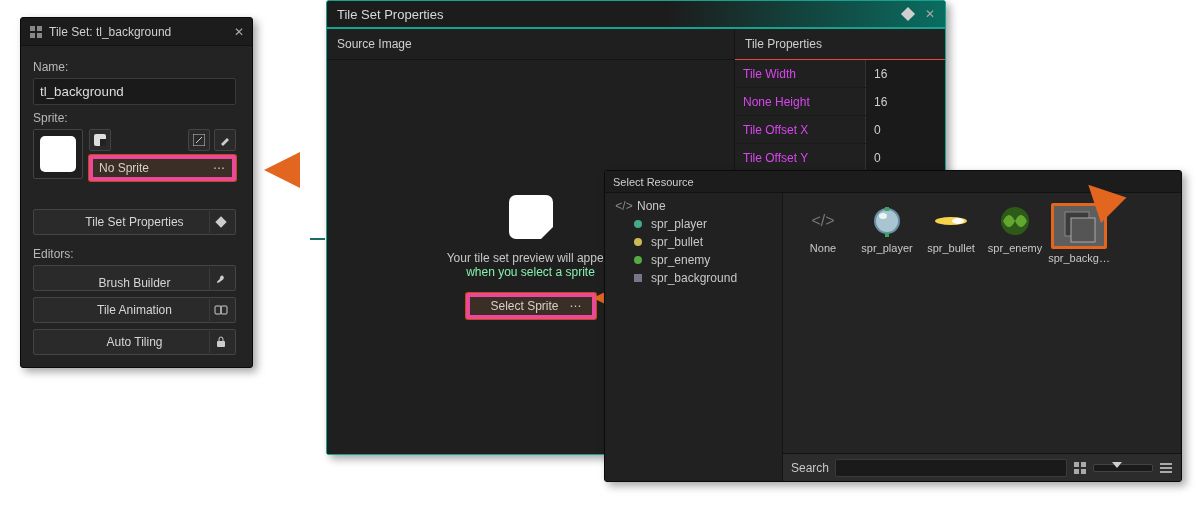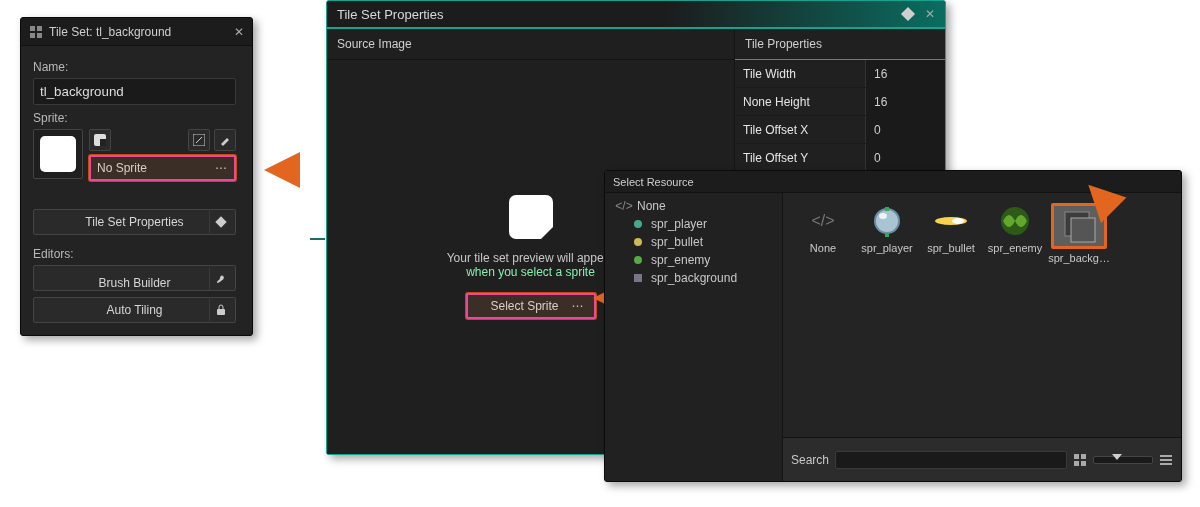--- a/index.html
+++ b/index.html
@@ -50,21 +50,21 @@
   }
   .square { width:30px;height:30px;border:1px solid #444;border-radius:2px;background:#2a2a2a;display:flex;align-items:center;justify-content:center; }
   .preview-square {
     width:44px;height:44px;background:#fff;border-radius:6px;position:relative;
   }
   .preview-square::after {
     content:"";position:absolute;right:2px;bottom:2px;width:10px;height:10px;
     border-top:6px solid transparent;border-left:6px solid transparent;
   }
   .highlighted {
-    border:2px solid #ec4899;
+    border:4px solid #ec4899;
     box-shadow:0 0 0 1px #c04d0f;
     border-radius:2px;
   }
   .arrow-callout {
     position:absolute;
     width:0;height:0;
   }
   .arrow-left {
     border-top:18px solid transparent;
     border-bottom:18px solid transparent;
@@ -82,42 +82,42 @@
     border-left:1px solid #3a3a3a;
   }
   .slot-box {
     border:1px solid #444;border-radius:2px;background:#1f1f1f;
     display:flex;align-items:center;justify-content:center;
   }
   .prop-row {
     display:flex;align-items:center;height:28px;
     border-bottom:1px solid #1a1a1a;font-size:12px;
   }
-  .prop-row .label { width:130px;padding-left:8px;color:#e5e5e5; }
+  .prop-row .label { width:130px;padding-left:8px;color:#d946ef; }
   .prop-row .val {
     flex:1;background:#1a1a1a;color:#cfcfcf;height:100%;display:flex;align-items:center;padding:0 8px;
     border-left:1px solid #333;
   }
   .tree-item {
     display:flex;align-items:center;gap:6px;padding:2px 0 2px 26px;
     color:#c8c8c8;font-size:12px;height:18px;
   }
   .thumb-cell {
     width:60px;text-align:center;display:flex;flex-direction:column;align-items:center;gap:3px;
     font-size:11px;color:#c8c8c8;
   }
   .thumb-img {
     width:42px;height:36px;display:flex;align-items:center;justify-content:center;
   }
   .selected-thumb {
     border:3px solid #e26520;border-radius:2px;padding:2px;
     background:#5e5e5e;
   }
   .search-bar {
-    height:44px;background:#2c2c2c;display:flex;align-items:center;gap:6px;padding:0 8px;border-top:1px solid #121212;
+    height:28px;background:#2c2c2c;display:flex;align-items:center;gap:6px;padding:0 8px;border-top:1px solid #121212;
   }
 </style>
 </head>
 <body>
 
 <div class="panel" style="left:20px;top:17px;width:233px;">
   <div class="panel-header">
     <span class="sml-icon">
       <svg width="12" height="12">
           <rect x="0" y="0" width="5" height="5" fill="#888"></rect>
@@ -181,20 +181,29 @@
 
     <div class="row-btn" style="margin-top:4px;align-items:flex-end;">
       <span>Brush Builder</span>
       <span class="trailing-icon">
         <svg width="14" height="14">
             <path d="M3 11 C3 8 6 8 6 6 C6 4 8 3 9 4 C11 6 9 8 7 9 C6 10 4 11 3 11 Z" fill="#ccc"></path>
           </svg>
       </span>
     </div>
     <div class="row-btn" style="margin-top:6px;">
+      <span>Tile Animation</span>
+      <span class="trailing-icon">
+        <svg width="14" height="14">
+            <rect x="1" y="3" width="6" height="8" rx="1" stroke="#ccc" fill="none"></rect>
+            <rect x="7" y="3" width="6" height="8" rx="1" stroke="#ccc" fill="none"></rect>
+          </svg>
+      </span>
+    </div>
+    <div class="row-btn" style="margin-top:6px;">
       <span>Auto Tiling</span>
       <span class="trailing-icon">
         <svg width="12" height="12">
             <rect x="2" y="5" width="8" height="6" rx="1" fill="#ccc"></rect>
             <path d="M4 5 V3 a2 2 0 0 1 4 0 V5" stroke="#ccc" fill="none"></path>
           </svg>
       </span>
     </div>
   </div>
 </div>

